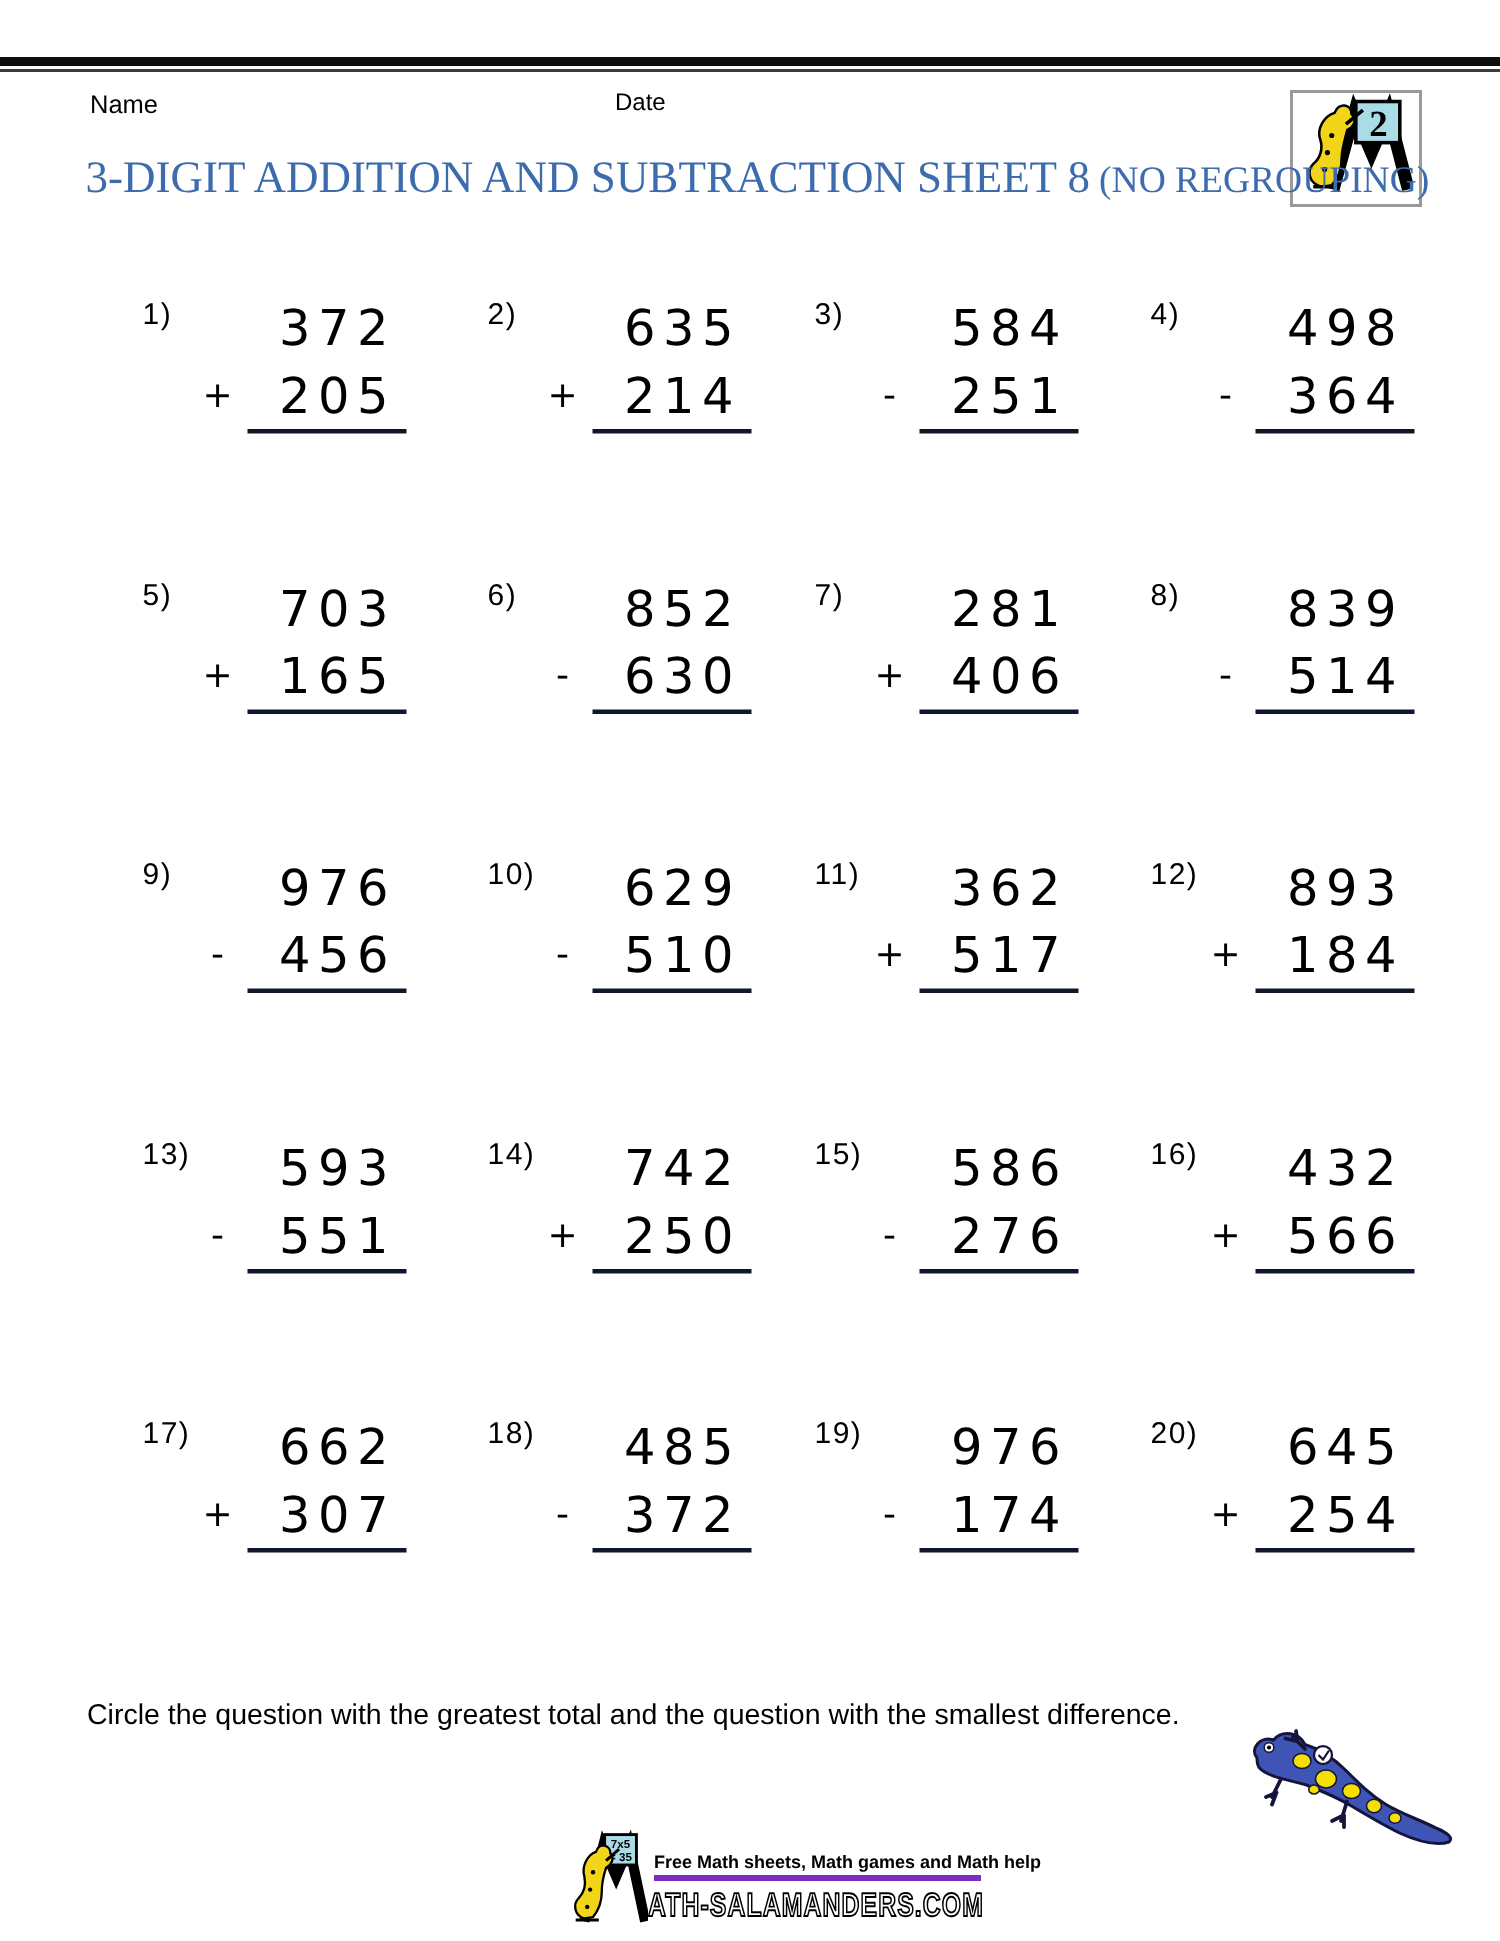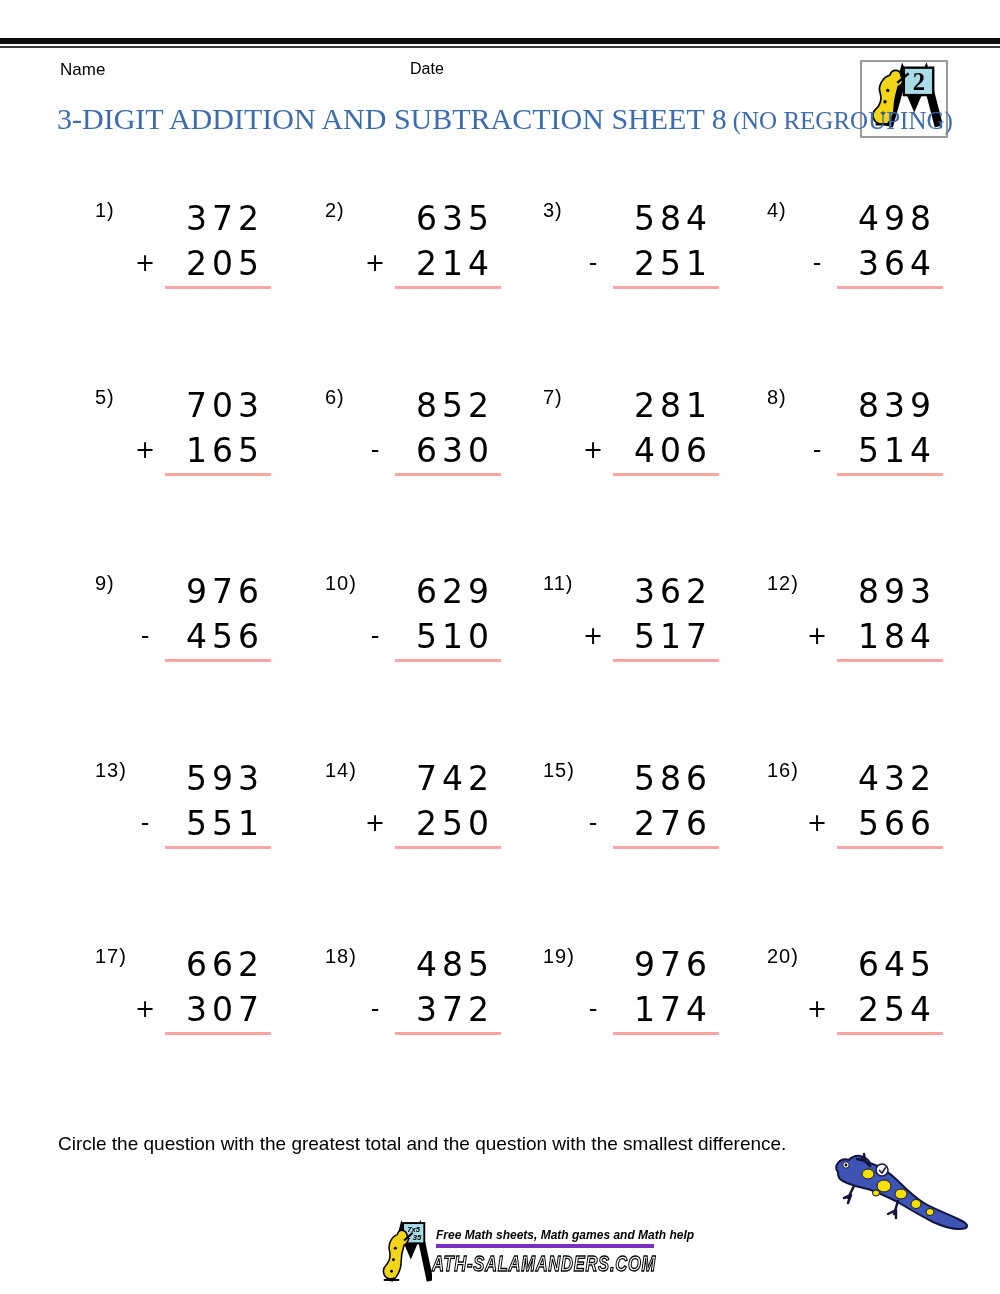--- a/index.html
+++ b/index.html
@@ -14,29 +14,29 @@
   .corner-logo{position:absolute;left:860px;top:60px;width:84px;height:74px;background:#fff;
                border:2px solid #9a9a9a;}
   .sheet-title{position:absolute;left:57px;top:102px;font-family:"Liberation Serif",serif;
                color:#3d6cae;font-size:30px;white-space:nowrap;}
   .sheet-title .suffix{font-size:25px;}
   
   .problems{position:absolute;left:60px;top:196px;width:890px;display:grid;
             grid-template-columns:230px 218px 224px 218px;grid-auto-rows:186.5px;}
   .problem{display:flex;align-items:flex-start;padding-left:35px;box-sizing:border-box;}
   .pnum{width:70px;font-size:20px;padding-top:3px;letter-spacing:1px;}
-  .pcore{position:relative;width:106px;border-bottom:3px solid #fca5a5;}
+  .pcore{position:relative;width:106px;border-bottom:3px solid #0f172a;}
   .operand{font-family:"DejaVu Sans",sans-serif;font-size:33px;line-height:45px;
            text-align:right;letter-spacing:5px;padding-right:7px;white-space:nowrap;}
   .op{position:absolute;left:-32px;top:45px;width:24px;line-height:45px;font-size:24px;
       font-family:"DejaVu Sans",sans-serif;text-align:center;}
   
   .instruction{position:absolute;left:58px;top:1133px;font-size:19px;}
   .blue-salamander{position:absolute;left:824px;top:1146px;}
-  .footer-brand{position:absolute;left:378px;top:1219px;display:flex;align-items:center;font-style:italic;}
+  .footer-brand{position:absolute;left:378px;top:1219px;display:flex;align-items:flex-end;}
   .footer-col{margin-left:4px;}
   .tagline{font-size:12px;font-weight:bold;white-space:nowrap;padding-top:3px;}
   .tagline-rule{width:218px;height:4px;background:#7a2fc0;margin-top:2px;}
   .wordmark-svg{display:block;margin-top:1px;margin-left:-6px;}
 </style>
 </head>
 <body>
 
 <div class="page">
 

